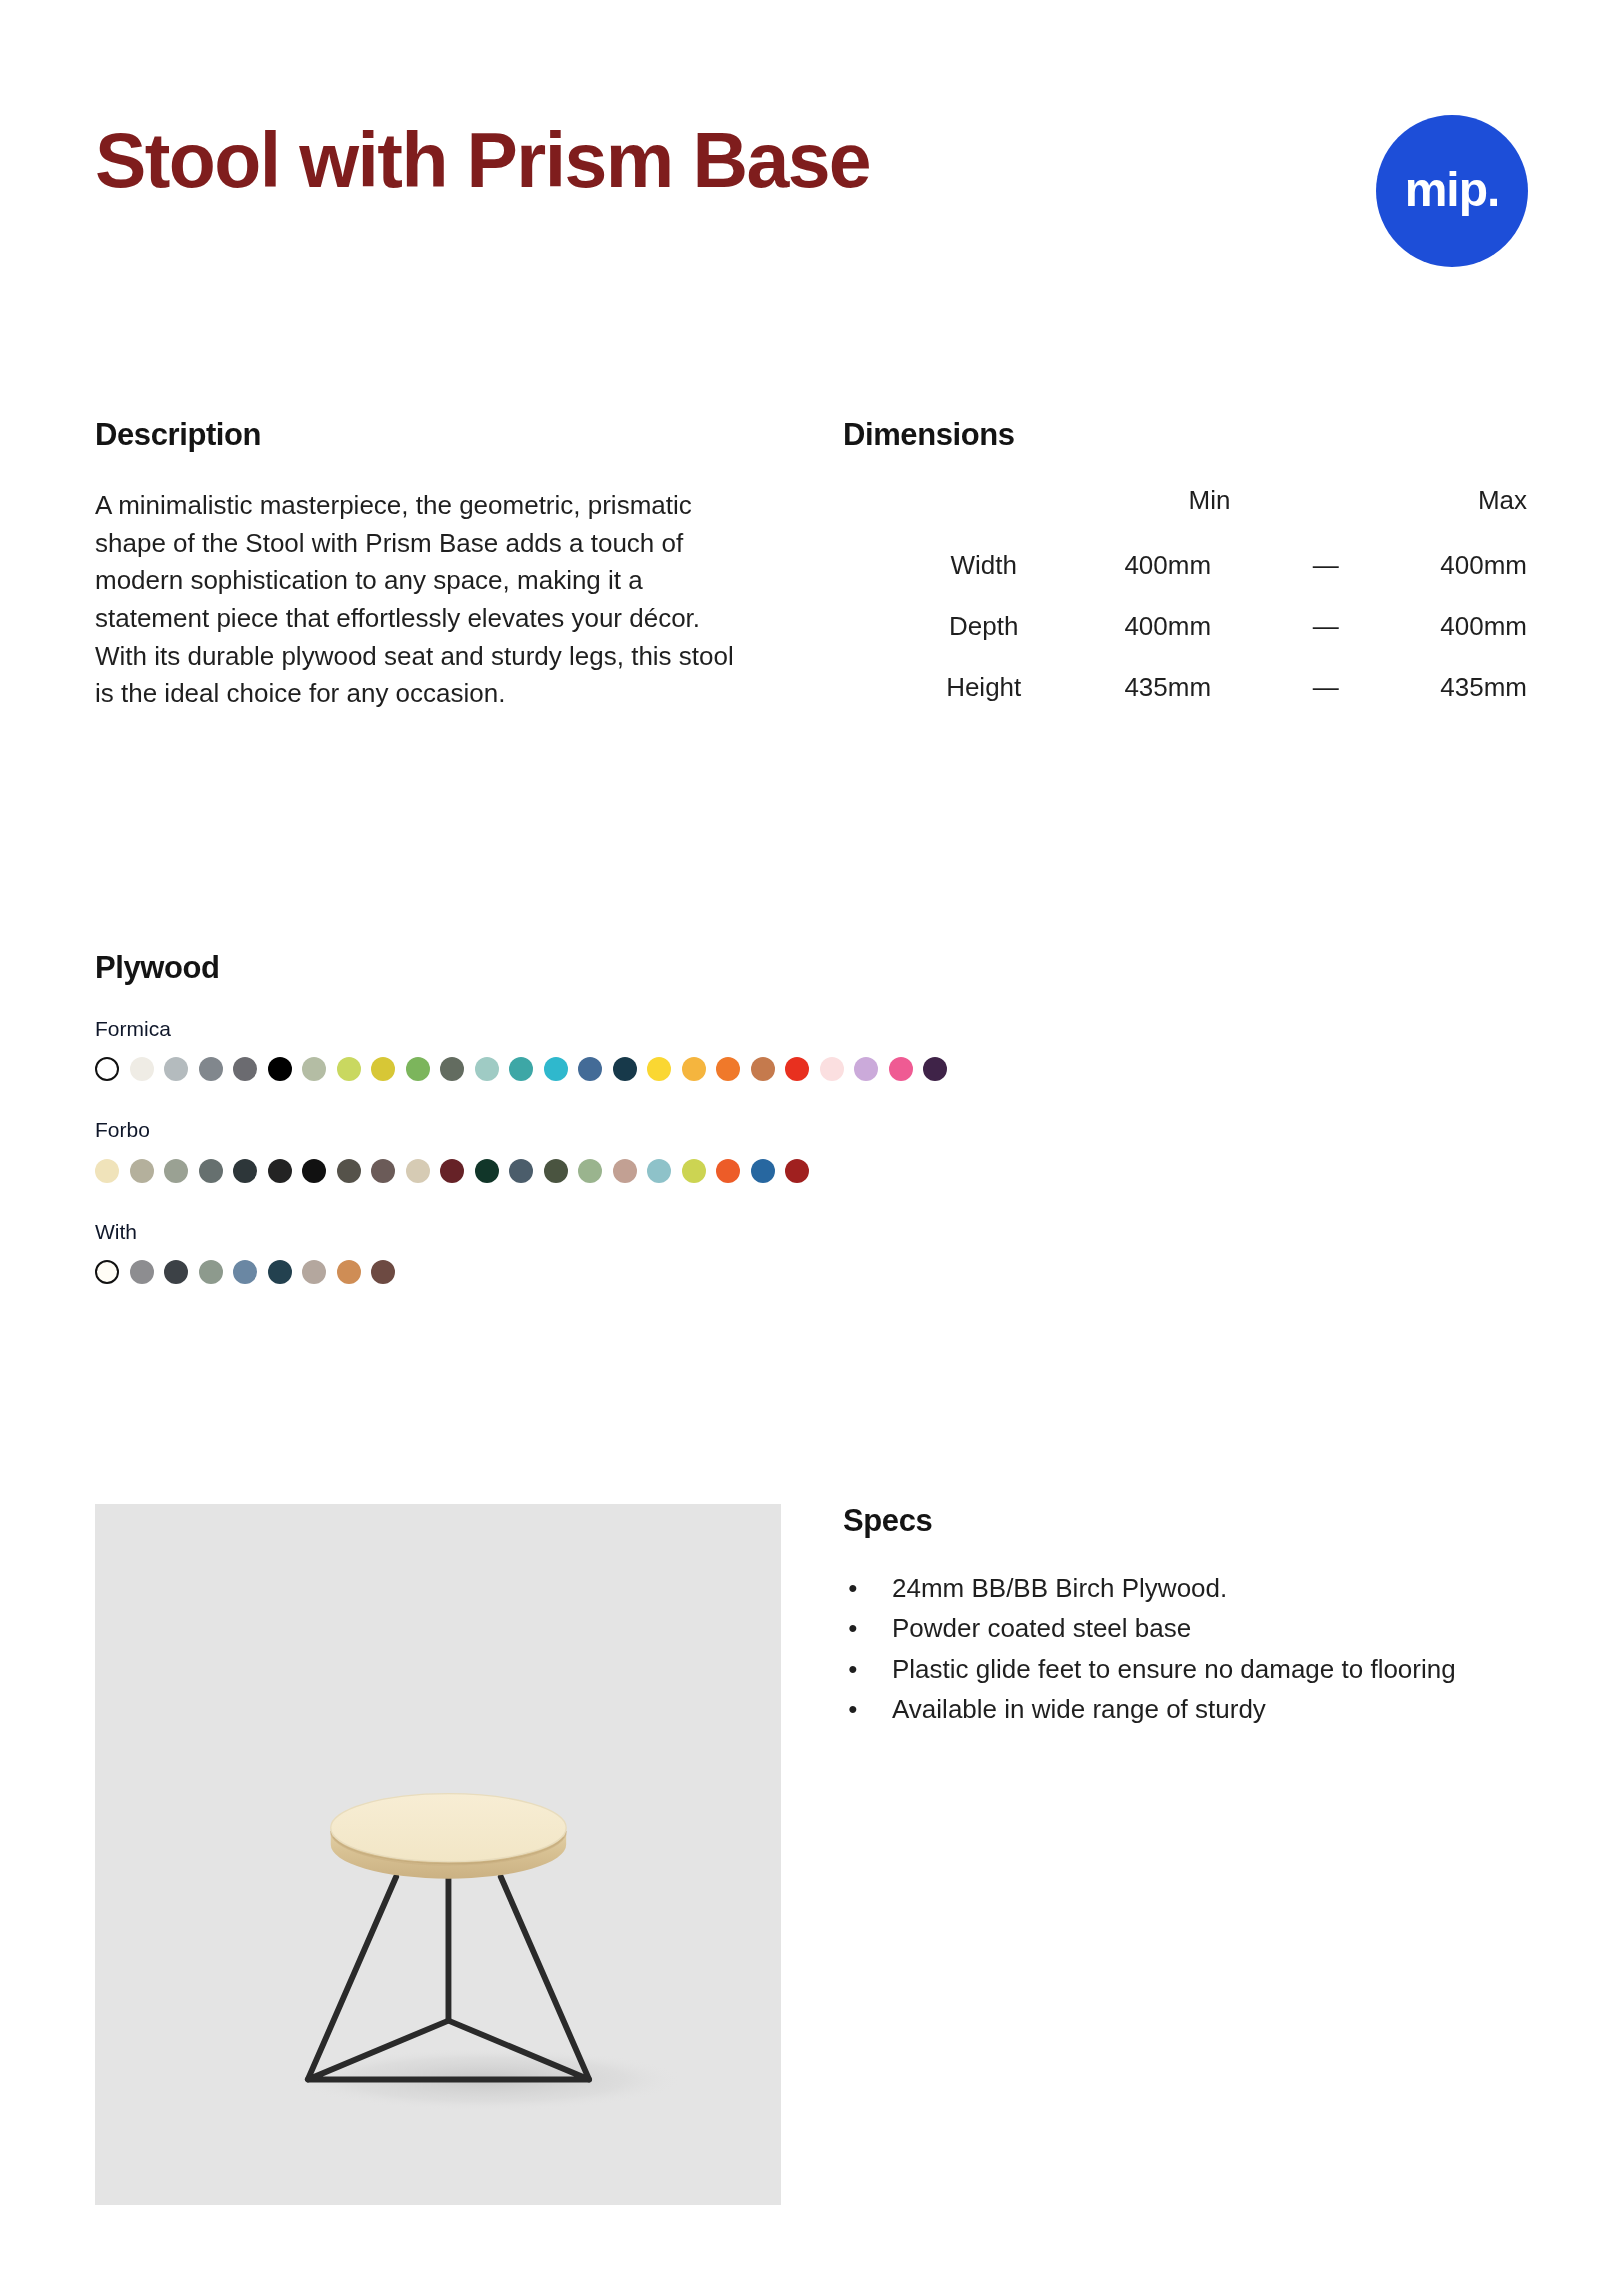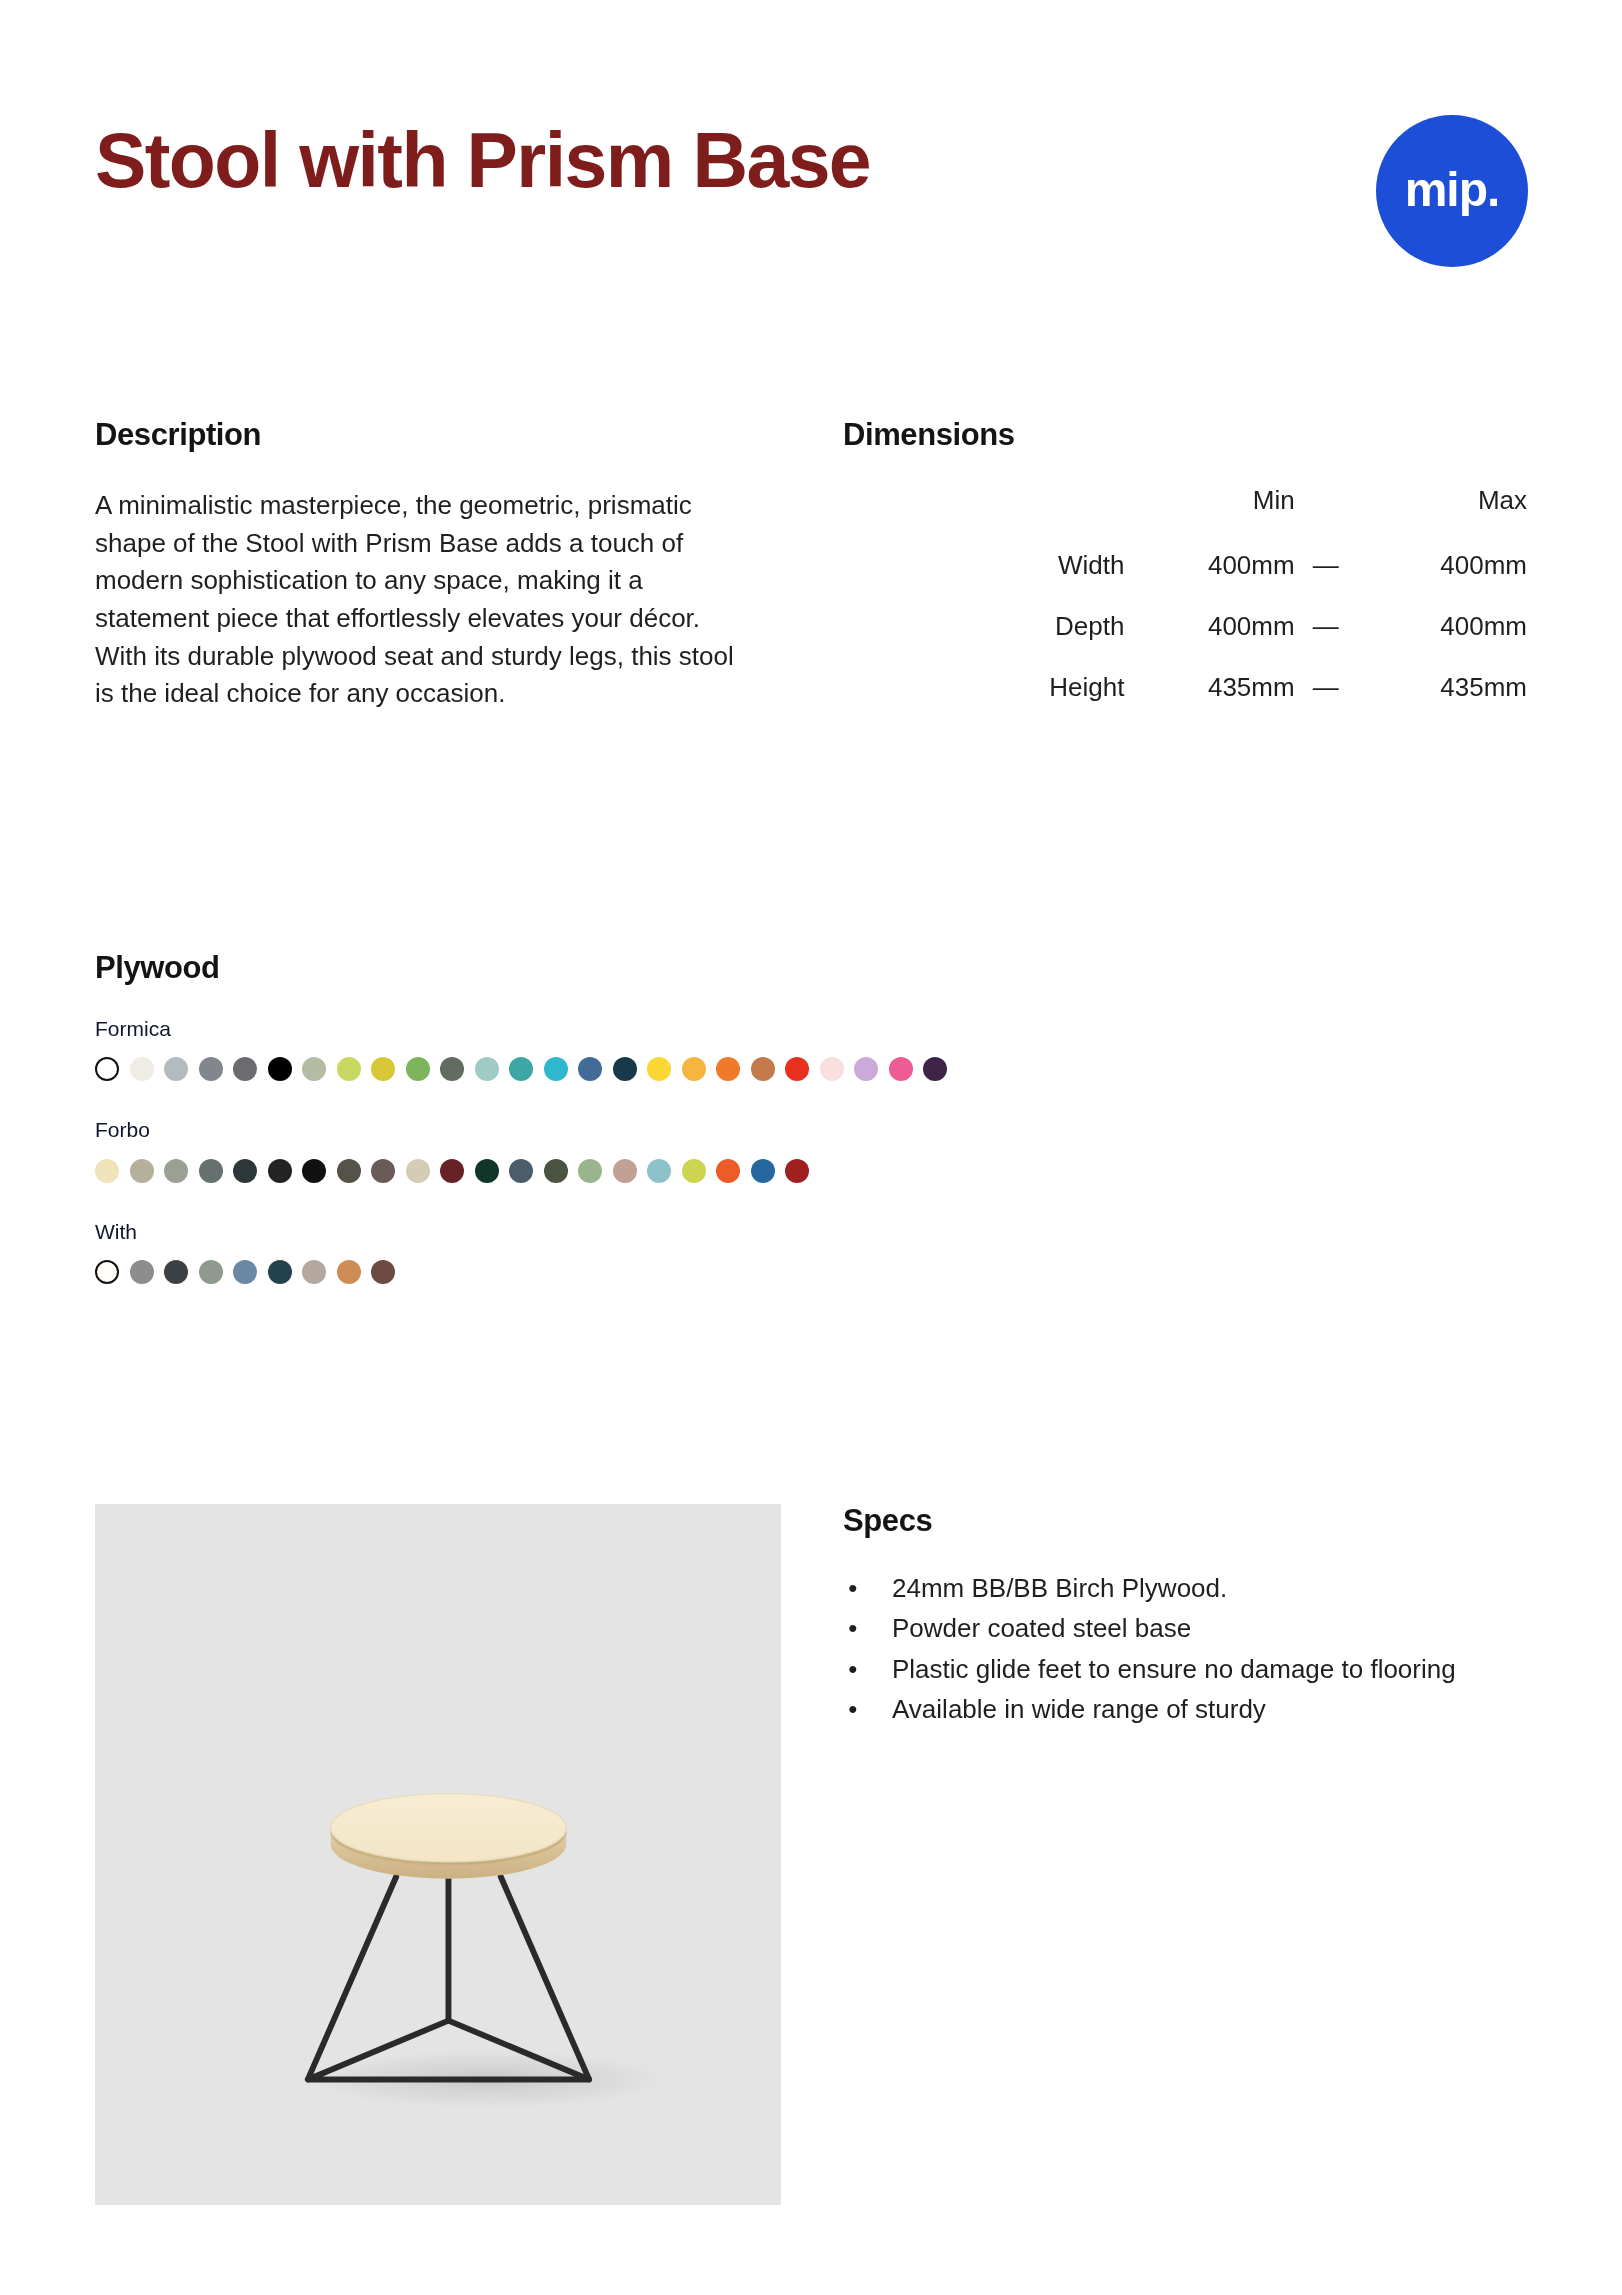--- a/index.html
+++ b/index.html
@@ -108,22 +108,22 @@
     color: #1f1f1f;
     padding: 0;
     line-height: 1;
   }
   .dim-table .hdr-row th {
     padding-bottom: 39px;
   }
   .dim-table tr.data-row td {
     padding-bottom: 35px;
   }
-  .col-label  { text-align: right;  width: 281px; margin-left: 12px; }
-  .col-min    { text-align: right; width: 170px; }
+  .col-label  { text-align: center;  width: 281px; margin-left: 12px; }
+  .col-min    { width: 170px; }
   .col-dash   { text-align: center; width: 62px; }
   .col-max    { text-align: right; width: 170px; }
 
   
   .colours-block {
     position: absolute;
     left: 95px;
     top: 952px;
     width: 1433px;
   }

